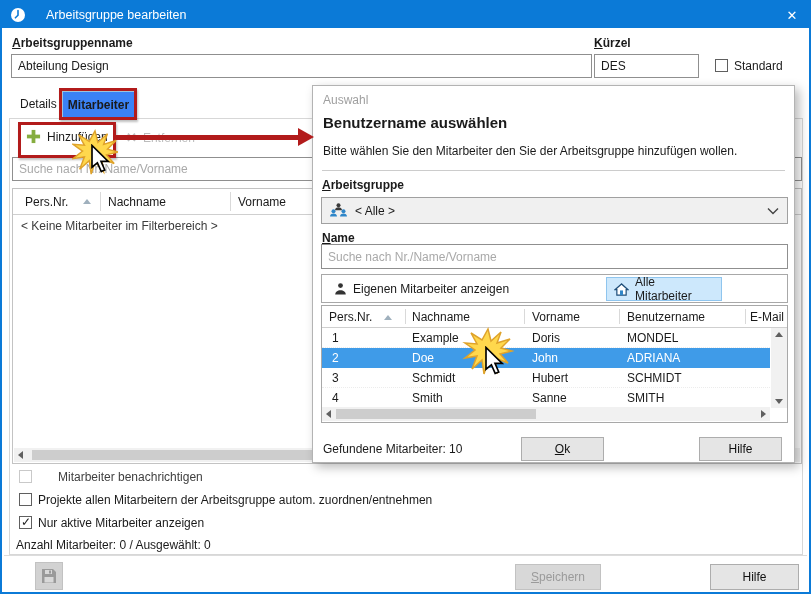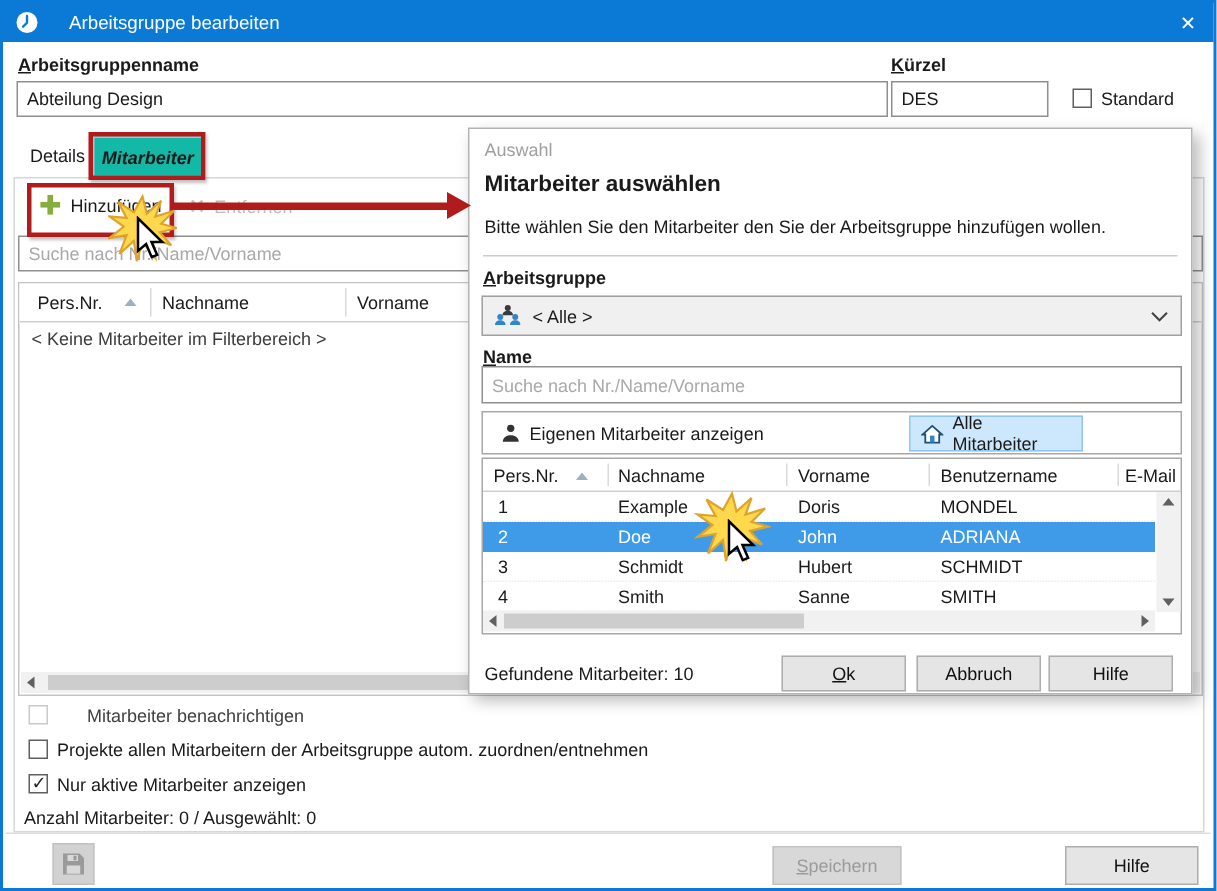--- a/index.html
+++ b/index.html
@@ -16,21 +16,21 @@
   .close-btn{position:absolute;right:0;top:0;width:34px;height:26px;display:flex;align-items:center;justify-content:center;color:#fff;font-size:13px;cursor:default;}
   .lbl{font-weight:bold;font-size:12px;}
   .input{position:absolute;background:#fff;border:1px solid #8f8f8f;font-family:"Liberation Sans",sans-serif;font-size:12px;padding:0 6px;color:#1a1a1a;}
   .input::placeholder{color:#a9a9a9;}
   .checkbox{width:13px;height:13px;border:1px solid #5f5f5f;background:#fff;display:inline-block;position:relative;flex:none;}
   .checkbox.checked::after{content:"✓";position:absolute;left:1px;top:-2px;font-size:12px;color:#222;}
   .checkbox.disabled{border-color:#c9c9c9;}
   .cbrow{position:absolute;display:flex;align-items:flex-start;gap:6px;}
   .cbrow .cblabel{line-height:14px;}
   .cbrow.disabled .cblabel{color:#404040;margin-left:20px;}
-  .tab-selected{position:absolute;background:#14b8a6;border:1px solid #9ec4de;display:flex;align-items:center;justify-content:center;font-weight:bold;font-style:italic;}
+  .tab-selected{position:absolute;background:#3b82f6;border:1px solid #9ec4de;display:flex;align-items:center;justify-content:center;font-weight:bold;}
   .panel{position:absolute;left:7px;top:116px;width:794px;height:437px;border:1px solid #d7d7d7;background:#fff;}
   .toolbtn{position:absolute;display:flex;align-items:center;gap:6px;font-size:12px;}
   .toolbtn.disabled{color:#bcbcbc;}
   .grid{position:absolute;border:1px solid #c3c3c3;background:#fff;}
   .grid-header{position:absolute;left:0;top:0;right:0;border-bottom:1px solid #cfcfcf;background:#fff;}
   .colsep{position:absolute;top:3px;bottom:3px;width:1px;background:#d9d9d9;}
   .hscroll{position:absolute;background:#f1f1f1;display:flex;align-items:center;}
   .hthumb{position:absolute;top:2px;height:10px;background:#cdcdcd;}
   .arrow-glyph{width:0;height:0;display:inline-block;}
   .btn{position:absolute;background:var(--btn_bg);border:1px solid var(--btn_border);display:flex;align-items:center;justify-content:center;font-size:12px;color:#111;}
@@ -150,21 +150,21 @@
           <rect x="8" y="2.5" width="2" height="3" fill="#9a9a9a"></rect>
           <rect x="3.5" y="9" width="9" height="5.5" fill="#d9d9d9"></rect>
         </svg>
     </span>
   </div>
   <div class="btn disabled" style="left:513px;top:562px;width:86px;height:26px;"><u>S</u>peichern</div>
   <div class="btn" style="left:708px;top:562px;width:89px;height:26px;">Hilfe</div>
 
   <div class="overlay">
     <div class="otitle">Auswahl</div>
-    <div class="heading">Mitarbeiter auswählen</div>
+    <div class="heading">Benutzername auswählen</div>
     <div class="subtitle">Bitte wählen Sie den Mitarbeiter den Sie der Arbeitsgruppe hinzufügen wollen.</div>
     <div class="hr"></div>
 
     <div class="abs lbl" style="left:9px;top:92px;"><u>A</u>rbeitsgruppe</div>
     <div class="dropdown">
       <span style="display:inline-flex;">
         <svg width="17" height="15" viewBox="0 0 17 15">
             <g fill="#3a3a3a">
               <circle cx="8.5" cy="2.3" r="2"></circle>
               <path d="M5 7.2c0-2 1.6-3 3.5-3s3.5 1 3.5 3z"></path>
@@ -254,21 +254,20 @@
       </div>
       <div class="hscroll" style="left:0;bottom:1px;width:448px;height:14px;">
         <span class="arrow-glyph tri-left" style="margin-left:4px;"></span>
         <div class="hthumb" style="left:14px;width:200px;"></div>
         <span class="arrow-glyph tri-right" style="position:absolute;right:4px;"></span>
       </div>
     </div>
 
     <div class="abs" style="left:10px;top:356px;">Gefundene Mitarbeiter: 10</div>
     <div class="btn" style="left:208px;top:351px;width:83px;height:24px;"><u>O</u>k</div>
-    <div class="btn" style="left:298px;top:351px;width:83px;height:24px;">Abbruch</div>
     <div class="btn" style="left:386px;top:351px;width:83px;height:24px;">Hilfe</div>
   </div>
 
   <div class="red-box" style="left:57px;top:86px;width:78px;height:32px;"></div>
   <div class="red-box" style="left:16px;top:120px;width:98px;height:36px;"></div>
   <div class="red-arrow-line" style="left:114px;top:133px;width:183px;"></div>
   <div class="red-arrow-head" style="left:296px;top:126px;"></div>
 
   <div class="anno" style="left:70px;top:127px;">
     <svg width="46" height="46" viewBox="0 0 48 48">

